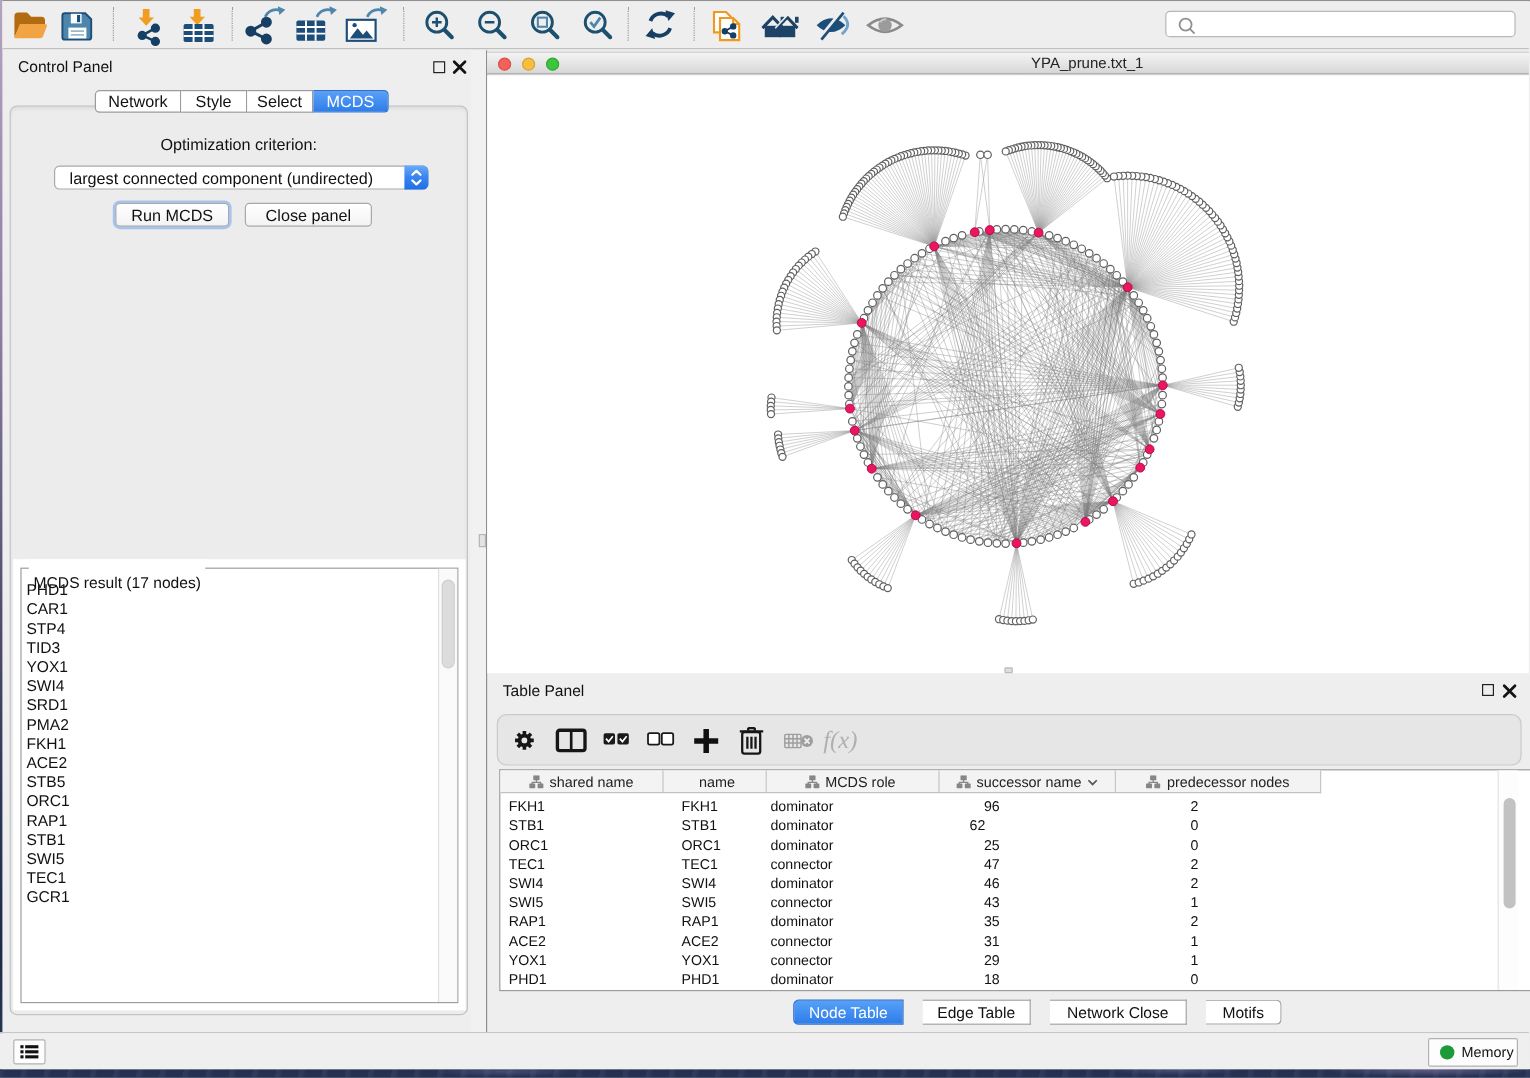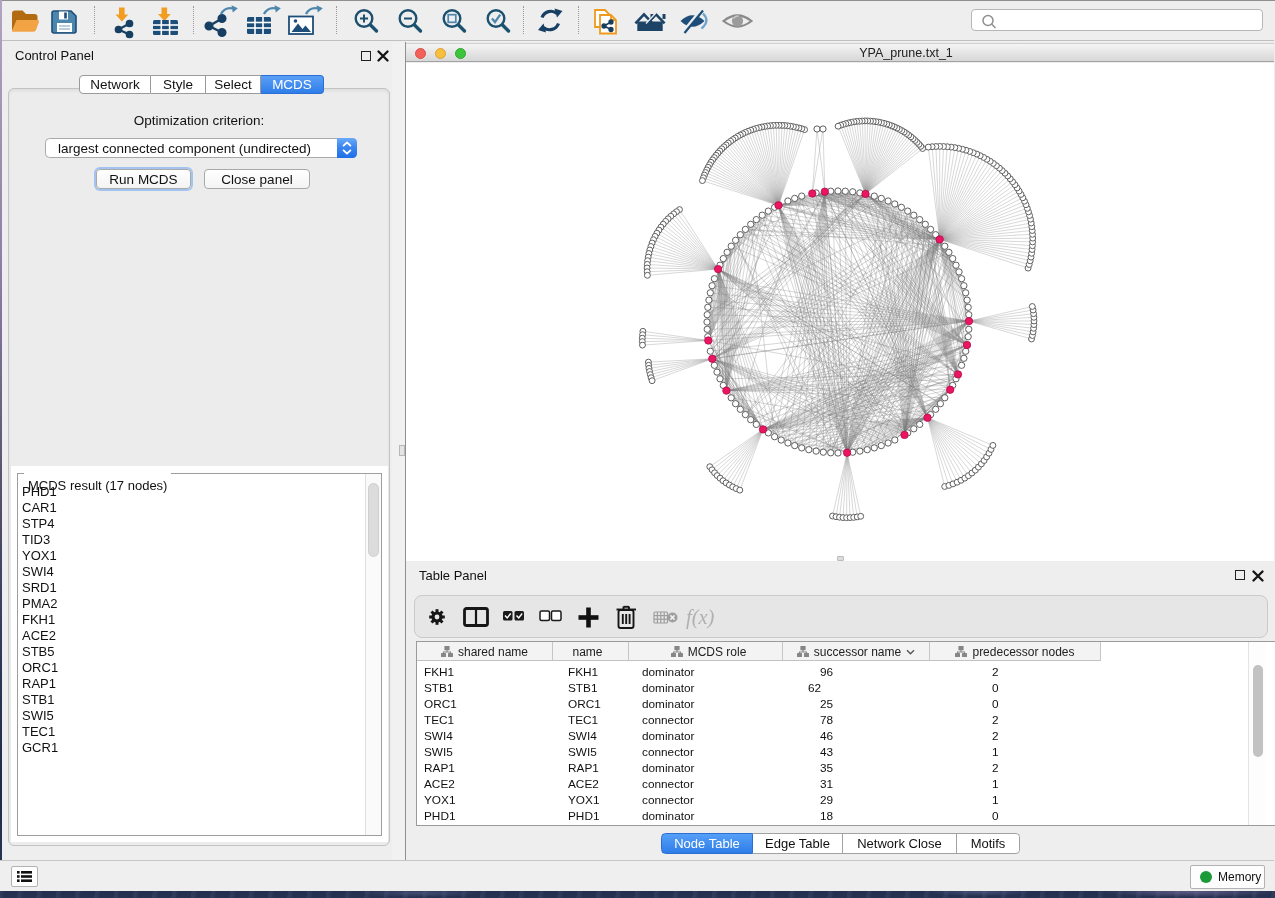--- a/index.html
+++ b/index.html
@@ -74,21 +74,21 @@
   border:1px solid #cacaca; border-radius:8px; }
 #tablebox { left:416px; top:641px; width:886px; height:185px; background:#fff; border:1px solid #9b9b9b; }
 #thead { position:absolute; left:0; top:0; width:684px; height:19px; background:#f3f3f3;
   border-bottom:1px solid #c2c2c2; font-size:12px; color:#222; }
 .hcell { position:absolute; top:0; height:19px; border-right:1px solid #c6c6c6;
   display:flex; align-items:center; justify-content:center; gap:5px; }
 .trow { position:absolute; font-size:11.8px; color:#111; height:16px; line-height:16px; }
 .tnum { position:absolute; text-align:left; }
 #tscroll { position:absolute; left:831px; top:0; width:17px; height:183px; background:#fdfdfd; border-left:1px solid #e3e3e3; }
 #tthumb { position:absolute; left:4px; top:23px; width:10px; height:92px; background:#c2c2c2; border-radius:5px; }
-#bottabs { left:661px; top:833px; height:21px; display:flex; font-size:13px; }
+#bottabs { left:661px; top:833px; height:21px; display:flex; font-size:13px;gap:16px; }
 .btab { background:#fff; border:1px solid #a2a2a2; border-left:none; color:#111;
   display:flex; align-items:center; justify-content:center; }
 .btab.first { border-left:1px solid #a2a2a2; border-radius:4.5px 0 0 4.5px; }
 .btab.last { border-radius:0 4.5px 4.5px 0; }
 .btab.sel { background:linear-gradient(180deg,#56a0f8,#2e7de9); color:#fff; border-color:#2a6fd1; }
 
 #statusline { left:0; top:860px; width:1273.5px; height:1px; background:#c6c6c6; }
 #statusbar { left:0; top:861px; width:1273.5px; height:30px; background:#efefef; }
 #listbtn { left:11px; top:866px; width:27px; height:21px; background:#fdfdfd; border:1px solid #b2b2b2; border-radius:2px; }
 #membtn { left:1190px; top:865px; width:74.5px; height:24px; background:#fdfdfd; border:1px solid #b2b2b2; border-radius:2px;
@@ -1366,21 +1366,21 @@
         <svg width="12" height="11">
           <path d="M6,3 v2.5 M2.5,8 v-2 h7 v2" stroke="#868686" fill="none" stroke-width="1.1"></path>
           <g fill="#868686">
             <rect x="3.4" y="0" width="5.2" height="4.2" rx="0.5"></rect>
             <rect x="0" y="7" width="5" height="4" rx="0.5"></rect>
             <rect x="7" y="7" width="5" height="4" rx="0.5"></rect>
           </g>
         </svg>
         <span>shared name</span>
       </div>
-  <div class="hcell" style="left:130px; width:82px">
+  <div class="hcell" style="left:140px; width:82px">
         <span>name</span>
       </div>
   <div class="hcell" style="left:218px; width:148px">
         <svg width="12" height="11">
           <path d="M6,3 v2.5 M2.5,8 v-2 h7 v2" stroke="#868686" fill="none" stroke-width="1.1"></path>
           <g fill="#868686">
             <rect x="3.4" y="0" width="5.2" height="4.2" rx="0.5"></rect>
             <rect x="0" y="7" width="5" height="4" rx="0.5"></rect>
             <rect x="7" y="7" width="5" height="4" rx="0.5"></rect>
           </g>
@@ -1431,21 +1431,21 @@
       <span style="position:absolute;left:7px">ORC1</span>
       <span style="position:absolute;left:151px">ORC1</span>
       <span style="position:absolute;left:225px">dominator</span>
       <span class="tnum" style="left:403px;width:100px">25</span>
       <span class="tnum" style="left:575px;width:100px">0</span>
     </div>
  <div class="trow" style="top:70px">
       <span style="position:absolute;left:7px">TEC1</span>
       <span style="position:absolute;left:151px">TEC1</span>
       <span style="position:absolute;left:225px">connector</span>
-      <span class="tnum" style="left:403px;width:100px">78</span>
+      <span class="tnum" style="left:403px;width:100px">47</span>
       <span class="tnum" style="left:575px;width:100px">2</span>
     </div>
  <div class="trow" style="top:86px">
       <span style="position:absolute;left:7px">SWI4</span>
       <span style="position:absolute;left:151px">SWI4</span>
       <span style="position:absolute;left:225px">dominator</span>
       <span class="tnum" style="left:403px;width:100px">46</span>
       <span class="tnum" style="left:575px;width:100px">2</span>
     </div>
  <div class="trow" style="top:102px">

